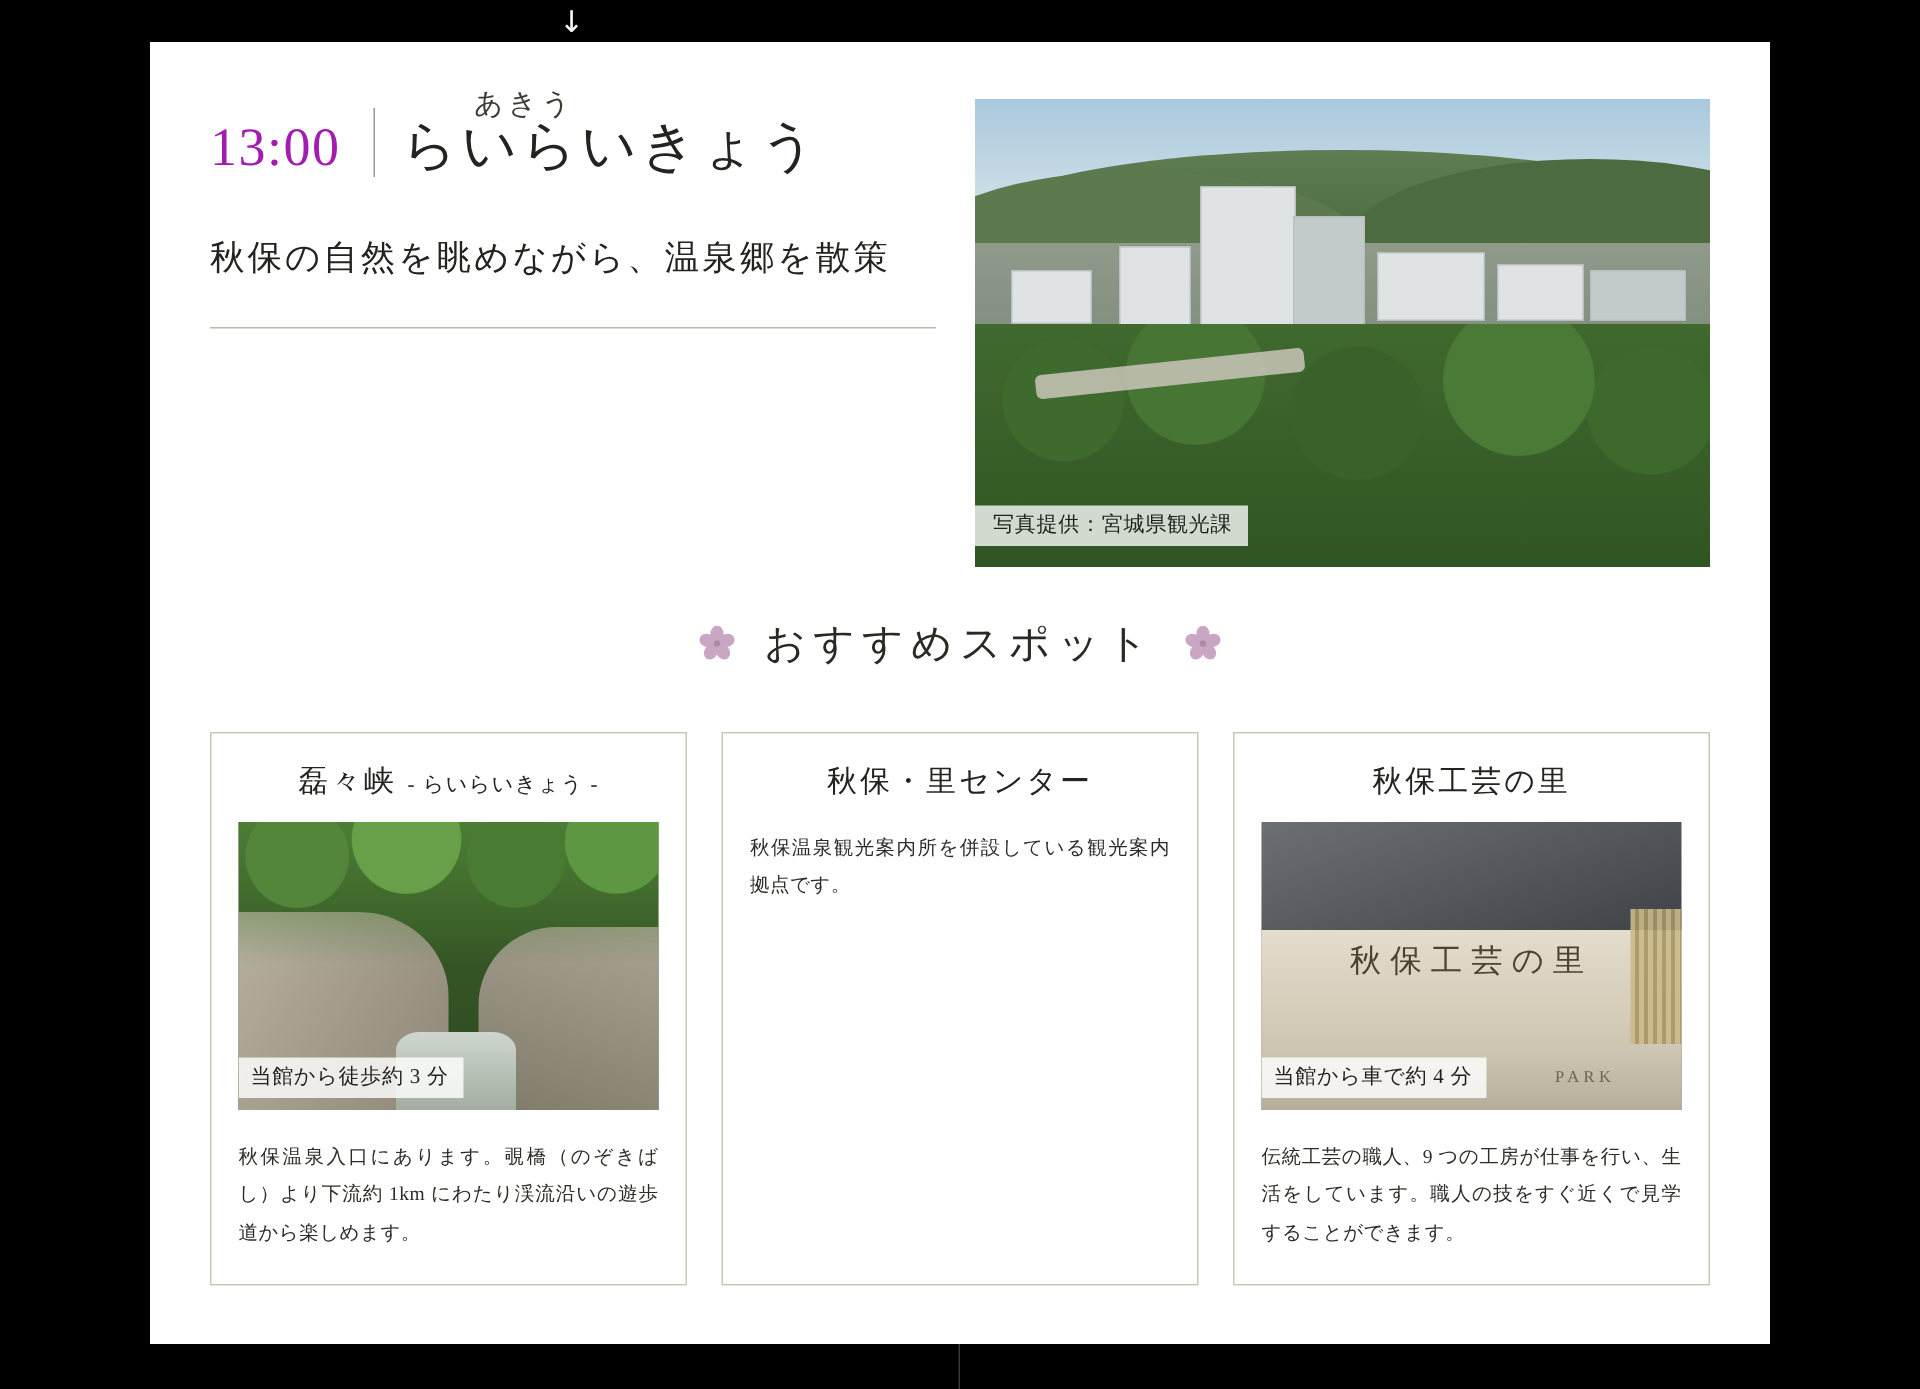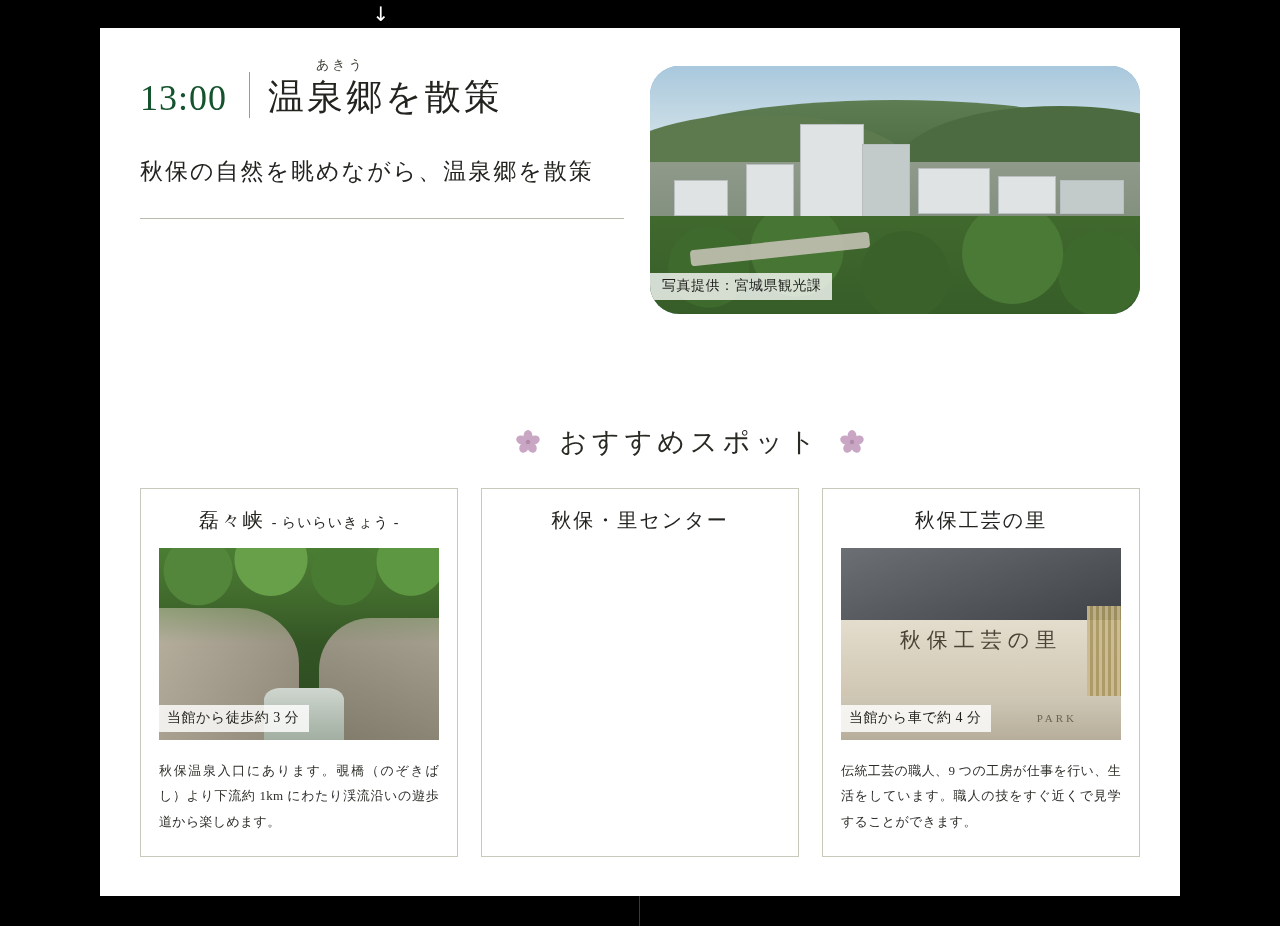--- a/index.html
+++ b/index.html
@@ -88,39 +88,39 @@
     top: 44px;
     width: 520px;
   }
   .headline-row {
     display: flex;
     align-items: flex-end;
   }
   .time {
     font-size: 36px;
     letter-spacing: 1px;
-    color: #14532d;
+    color: #a21caf;
     font-family: "Liberation Serif", serif;
     line-height: 1;
     padding-bottom: 2px;
   }
   .vbar {
     width: 1px;
     height: 46px;
     background: #9a9a8e;
     margin: 0 18px 0 22px;
   }
   .title-wrap {
     position: relative;
   }
   .ruby {
     position: absolute;
     top: -22px;
     left: 48px;
-    font-size: 13px;
+    font-size: 19px;
     letter-spacing: 3px;
     color: #3b3b33;
     white-space: nowrap;
   }
   .main-title {
     font-size: 36px;
     letter-spacing: 3px;
     color: #23231f;
     line-height: 1.1;
     white-space: nowrap;
@@ -153,24 +153,23 @@
     color: #2d2d28;
     text-align: justify;
   }
 
   
   .hero {
     position: absolute;
     left: 550px;
     top: 38px;
     width: 490px;
-    height: 248px;
+    height: 312px;
     overflow: hidden;
     background: linear-gradient(#7ba7c9, #a8c6d8);
-    border-radius: 29px;
   }
   .hero .sky {
     position: absolute; left: 0; top: 0; width: 490px; height: 72px;
     background: linear-gradient(#a9c8dd, #cfe0e7);
   }
   .hero .far-hills {
     position: absolute; left: 0; top: 34px; width: 490px; height: 70px;
     background: linear-gradient(#5e7d53, #49693f);
     border-radius: 50% 50% 0 0 / 70% 70% 0 0;
   }
@@ -219,22 +218,22 @@
     color: #1f1f1c;
     font-size: 14px;
     letter-spacing: .5px;
     padding: 4px 10px 5px 12px;
   }
 
   
   .section-head {
     position: absolute;
     left: 0;
-    top: 396px;
-    width: 1180px;
+    top: 383px;
+    width: 1080px;
     text-align: center;
   }
   .section-head .txt {
     font-size: 27px;
     letter-spacing: 5px;
     color: #2a2a24;
     vertical-align: middle;
   }
   .blossom {
     display: inline-block;
@@ -399,21 +398,21 @@
   <div class="rail rail-right"></div>
 
   <div class="content">
 
     <div class="headline">
       <div class="headline-row">
         <div class="time">13:00</div>
         <div class="vbar"></div>
         <div class="title-wrap">
           <div class="ruby">あきう</div>
-          <div class="main-title">温泉郷を散策</div>
+          <div class="main-title">らいらいきょう</div>
         </div>
       </div>
     </div>
 
     <div class="sub-title">秋保の自然を眺めながら、温泉郷を散策</div>
     <div class="hr"></div>
 
     <div class="hero">
       <div class="sky"></div>
       <div class="far-hills"></div>
@@ -474,20 +473,21 @@
           <div class="badge">当館から徒歩約 3 分</div>
         </div>
         <div class="card-desc">秋保温泉入口にあります。覗橋（のぞきばし）より下流約 1km にわたり渓流沿いの遊歩道から楽しめます。</div>
       </div>
 
       <div class="card">
         <div class="card-title">
           <span>秋保・里センター</span>
           <span class="small"></span>
         </div>
+        <div class="card-desc">秋保温泉観光案内所を併設している観光案内拠点です。</div>
       </div>
 
       <div class="card">
         <div class="card-title">
           <span>秋保工芸の里</span>
           <span class="small"></span>
         </div>
         <div class="card-photo ph-craft">
           <div class="roofslate"></div>
           <div class="signwall"></div>

